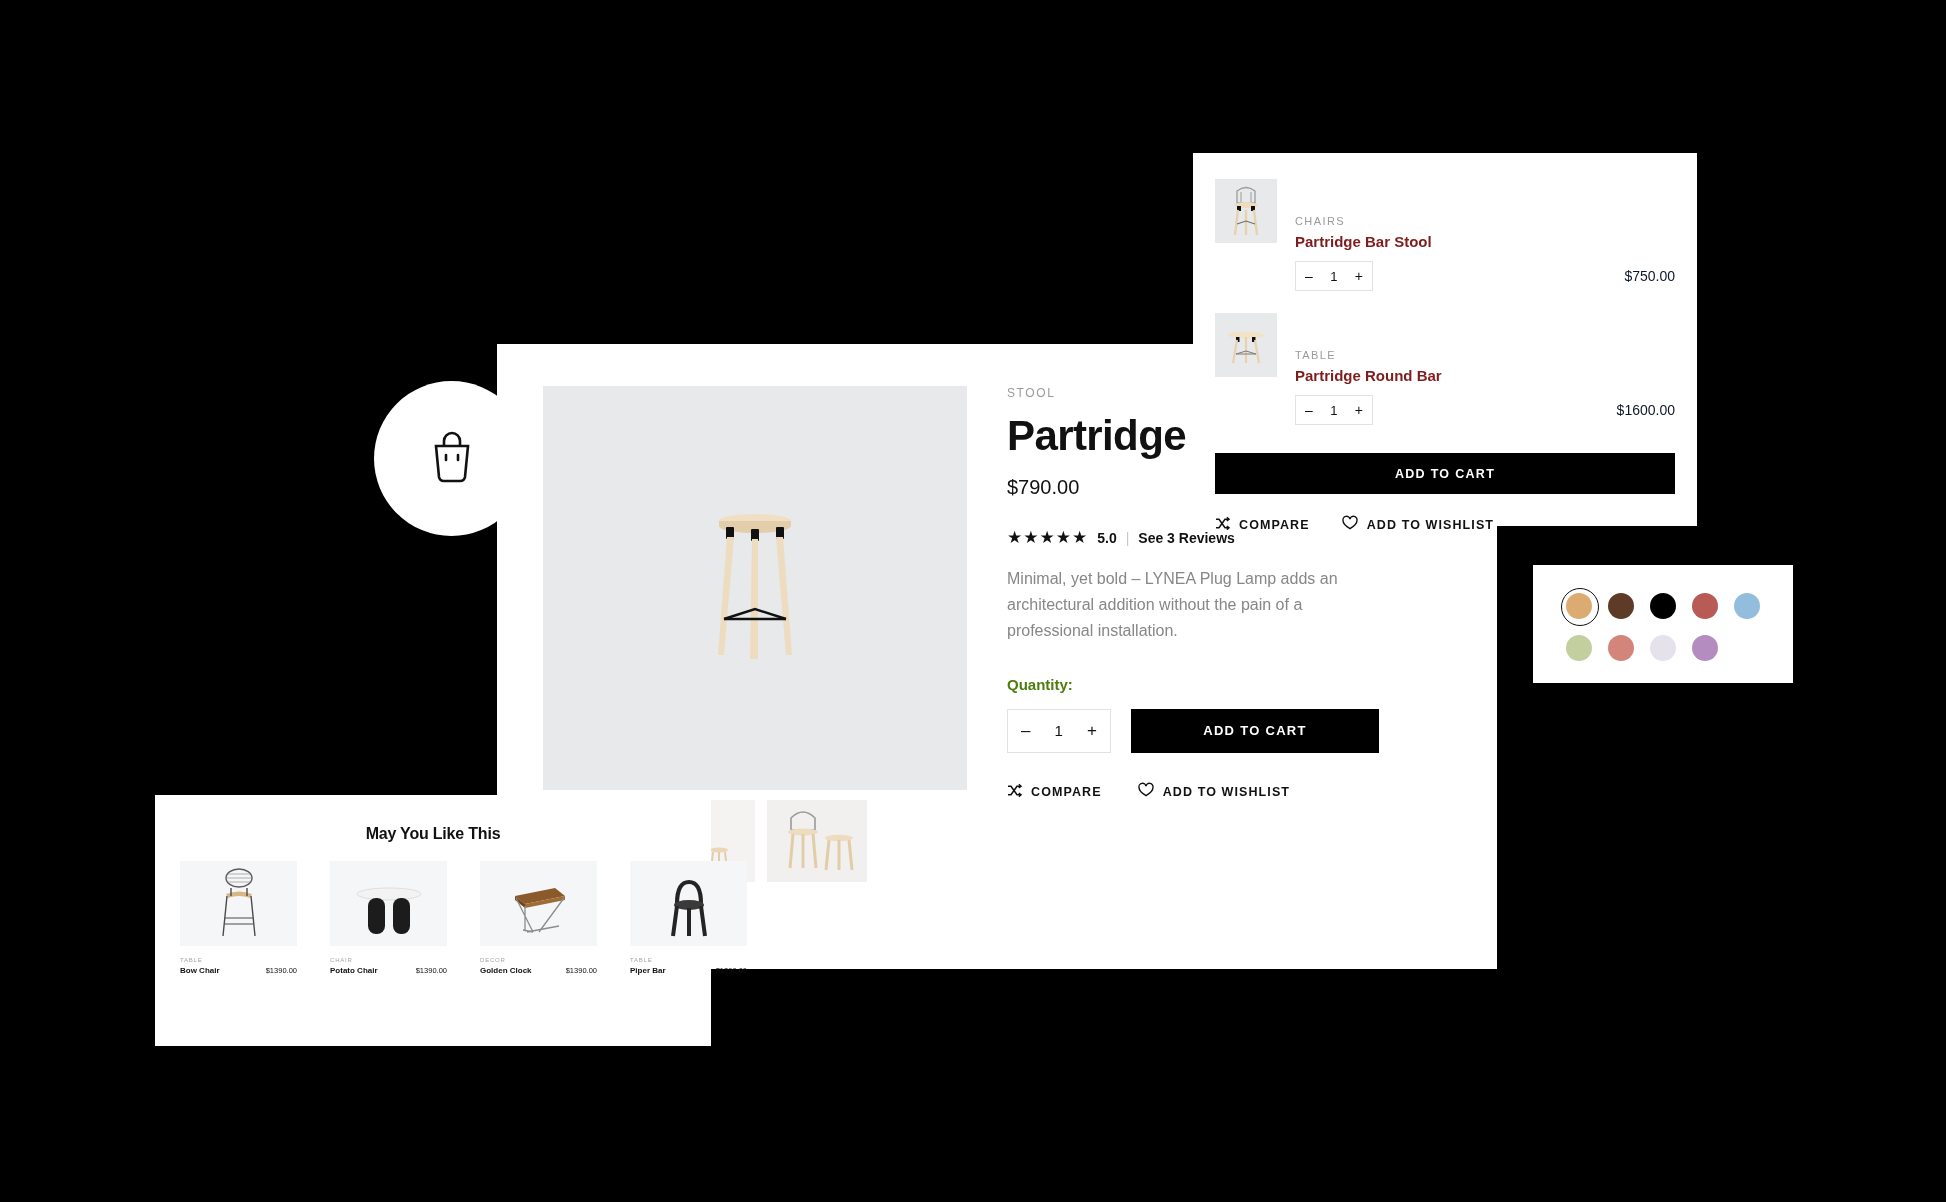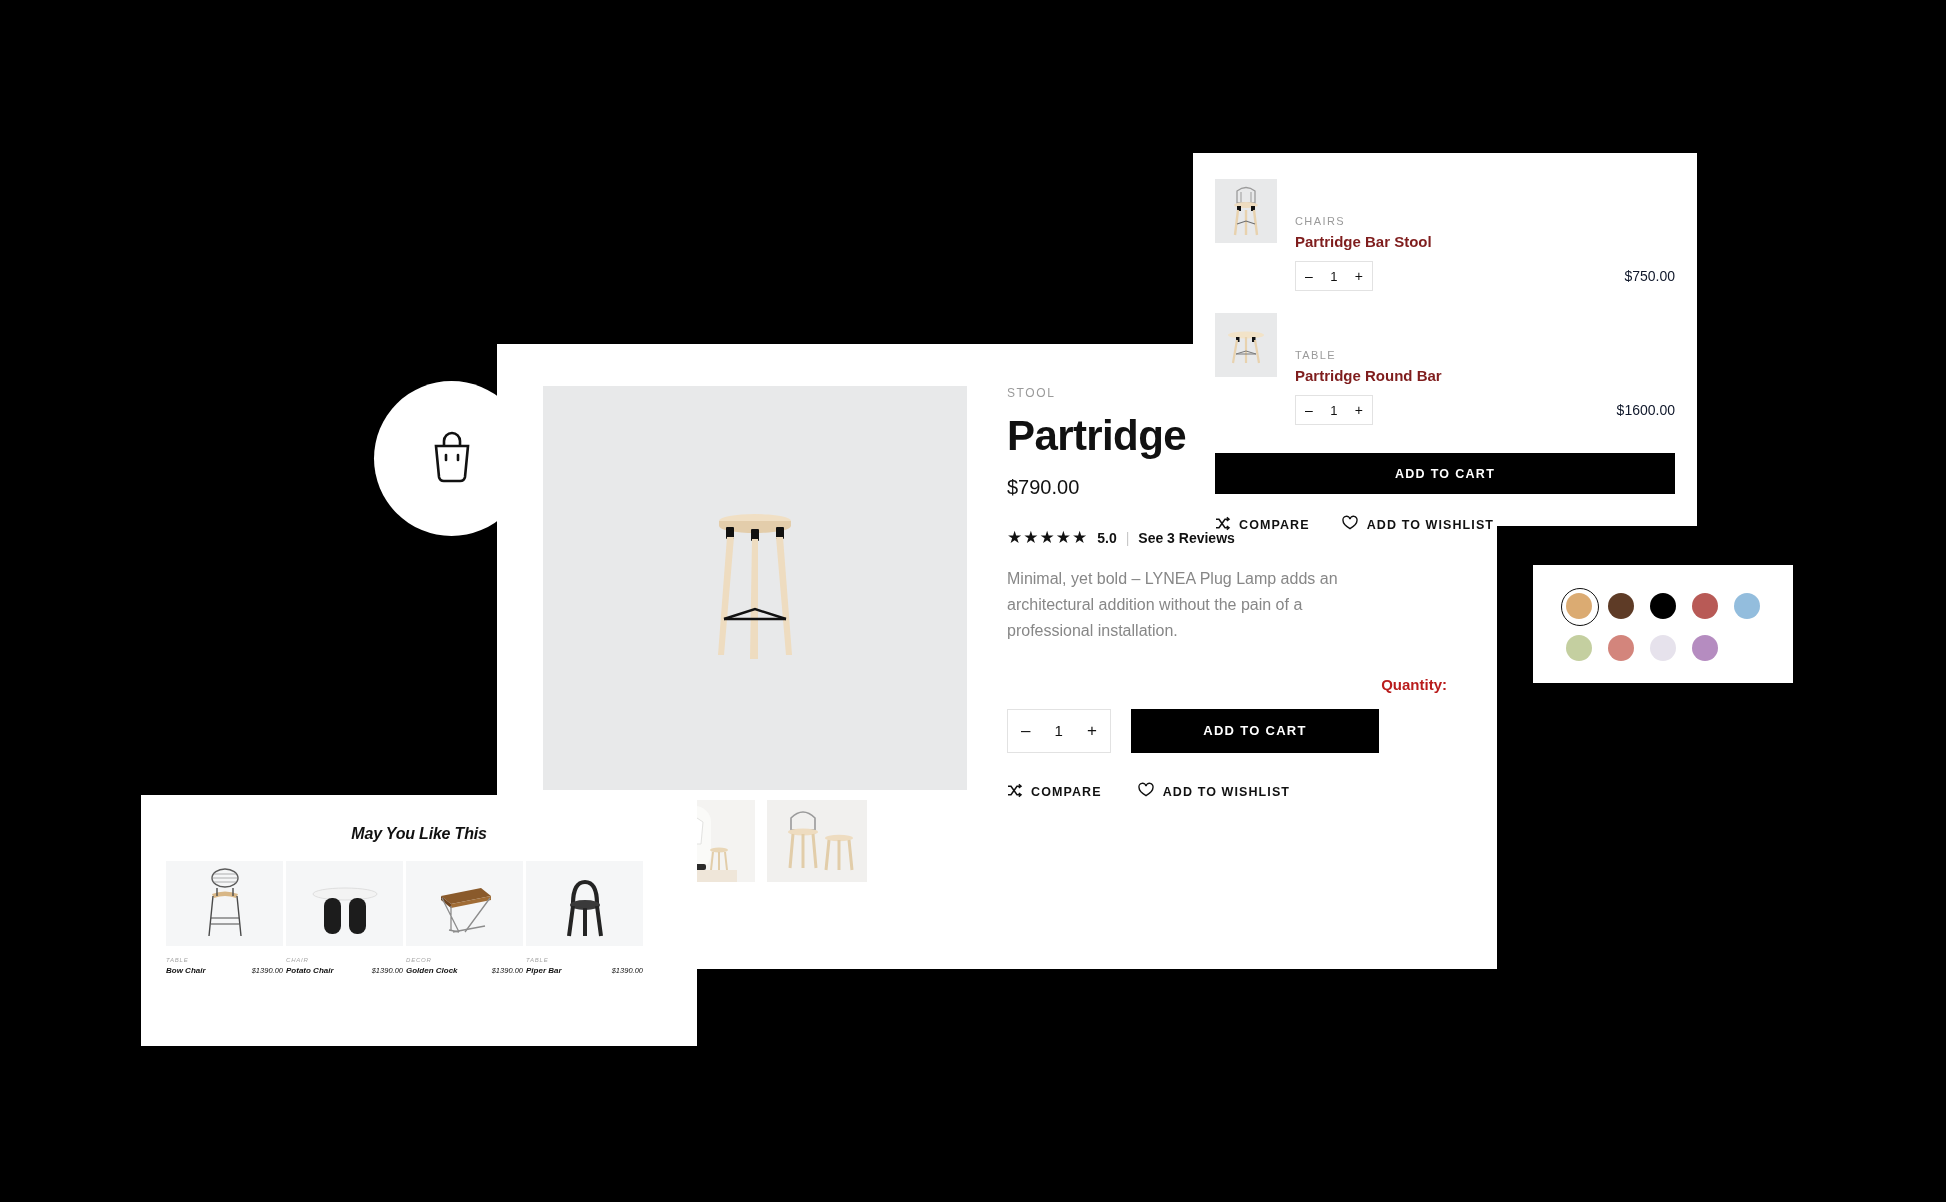--- a/index.html
+++ b/index.html
@@ -55,21 +55,21 @@
   .price { font-size: 20px; color: #111; margin-top: 18px; font-weight: 400; }
   .rating-row { display:flex; align-items:center; gap: 9px; margin-top: 30px; }
   .stars { color:#111; font-size: 17px; letter-spacing: 1px; line-height:1; }
   .rating-val { font-size: 14px; font-weight: 700; color:#111; }
   .rating-div { color:#c9c9c9; font-size: 14px; }
   .reviews-link { font-size: 14px; font-weight: 700; color:#111; text-decoration: none; cursor:pointer; }
   .desc {
     margin-top: 20px; font-size: 16px; line-height: 1.62;
     color: #878787; max-width: 340px;
   }
-  .qty-label { margin-top: 32px; font-size: 15px; font-weight: 700; color:#b91c1c;text-align:right; }
+  .qty-label { margin-top: 32px; font-size: 15px; font-weight: 700; color:#4d7c0f; }
   .buy-row { display:flex; align-items:center; gap: 20px; margin-top: 16px; }
   .stepper {
     display:flex; align-items:center; border:1px solid #e2e2e2;
     height: 44px; width: 104px; justify-content: space-between; padding: 0 13px;
   }
   .stepper button {
     background:none; border:none; font-size: 17px; color:#111; cursor:pointer;
     line-height:1; padding:0; font-family: inherit;
   }
   .stepper .qv { font-size: 15px; color:#111; }
@@ -121,30 +121,29 @@
   .sw {
     width: 26px; height: 26px; border-radius: 50%; cursor:pointer; position:relative;
   }
   .sw.sel::after {
     content:""; position:absolute; left:-5px; top:-5px;
     width: 36px; height: 36px; border-radius:50%; border: 1.6px solid #111;
   }
 
   
   #reco-panel {
-    left: 141px; top: 795px; width: 556px; height: 251px;
+    left: 155px; top: 795px; width: 556px; height: 251px;
     z-index: 7;
-    font-style: italic;
   }
   .reco-title {
     text-align:center; font-size: 16px; font-weight: 700; color:#111;
     padding-top: 30px; letter-spacing: -0.2px;
   }
   .reco-grid {
-    display:flex; gap: 3px; padding: 18px 25px 0 25px;
+    display:flex; gap: 33px; padding: 18px 25px 0 25px;
   }
   .reco-card { width: 117px; }
   .reco-img {
     width: 117px; height: 85px; background:#f5f6f7;
     display:flex; align-items:flex-end; justify-content:center; padding-bottom: 6px;
   }
   .reco-eyebrow { font-size: 6px; letter-spacing: .8px; color:#a6a6a6; text-transform:uppercase; margin-top: 11px; }
   .reco-row { display:flex; justify-content:space-between; align-items:baseline; margin-top: 3px; }
   .reco-name { font-size: 8px; font-weight: 700; color:#111; }
   .reco-price { font-size: 7.5px; color:#111; }

